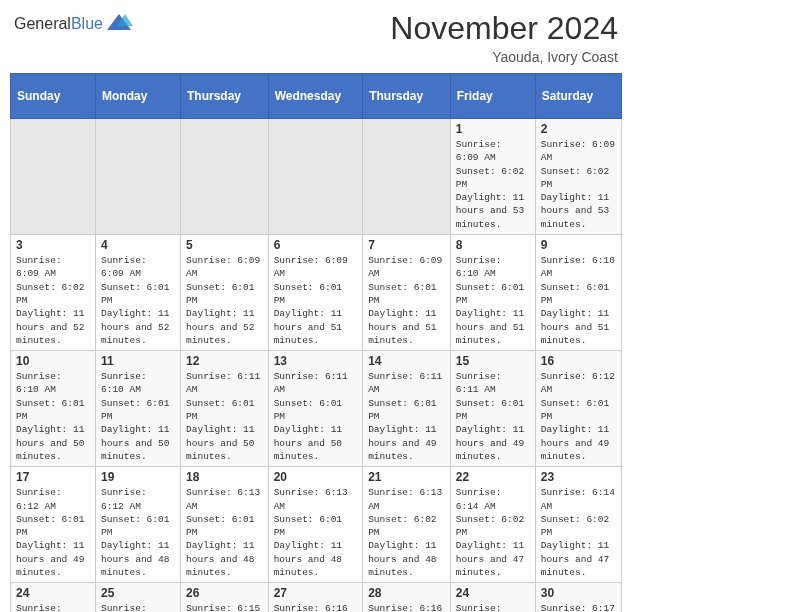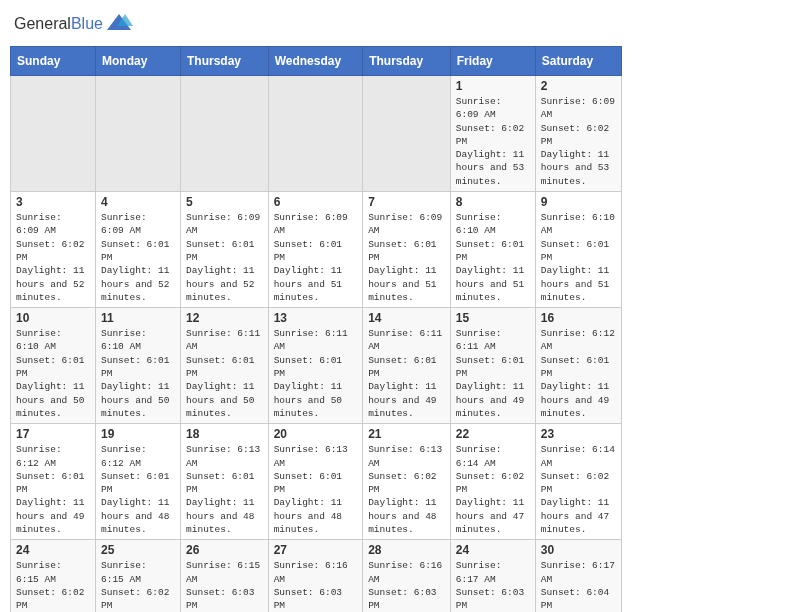--- a/index.html
+++ b/index.html
@@ -17,21 +17,21 @@
     .title-block { text-align: right; }
     .month-year { font-size: 32px; font-weight: normal; color: #333; }
     .location { font-size: 14px; color: #555; margin-top: 2px; }
     
     .calendar { width: 100%; border-collapse: collapse; }
     
     .calendar thead th {
       background-color: #4472c4;
       color: #fff;
       text-align: left;
-      padding: 7px 6px;
+      padding: 15px 6px;
       font-size: 12px;
       font-weight: bold;
       border: 1px solid #3a60a8;
     }
     
     .calendar tbody td {
       border: 1px solid #ccc;
       vertical-align: top;
       padding: 3px 5px;
       font-size: 10px;
@@ -65,20 +65,24 @@
   <div class="header">
     <div class="logo">
       <div>
         <span class="logo-general">General</span><span class="logo-blue">Blue</span>
       </div>
       <svg class="logo-icon" viewBox="0 0 28 28">
         <polygon points="14,4 26,20 2,20" fill="#4472c4"></polygon>
         <polygon points="20,4 28,16 12,16" fill="#2a9fd6" opacity="0.7"></polygon>
       </svg>
     </div>
+    <div class="title-block">
+      <div class="month-year">November 2024</div>
+      <div class="location">Yaouda, Ivory Coast</div>
+    </div>
   </div>
 
   <table class="calendar">
     <thead>
       <tr>
       <th>Sunday</th>
           <th>Monday</th>
           <th>Thursday</th>
           <th>Wednesday</th>
           <th>Thursday</th>

